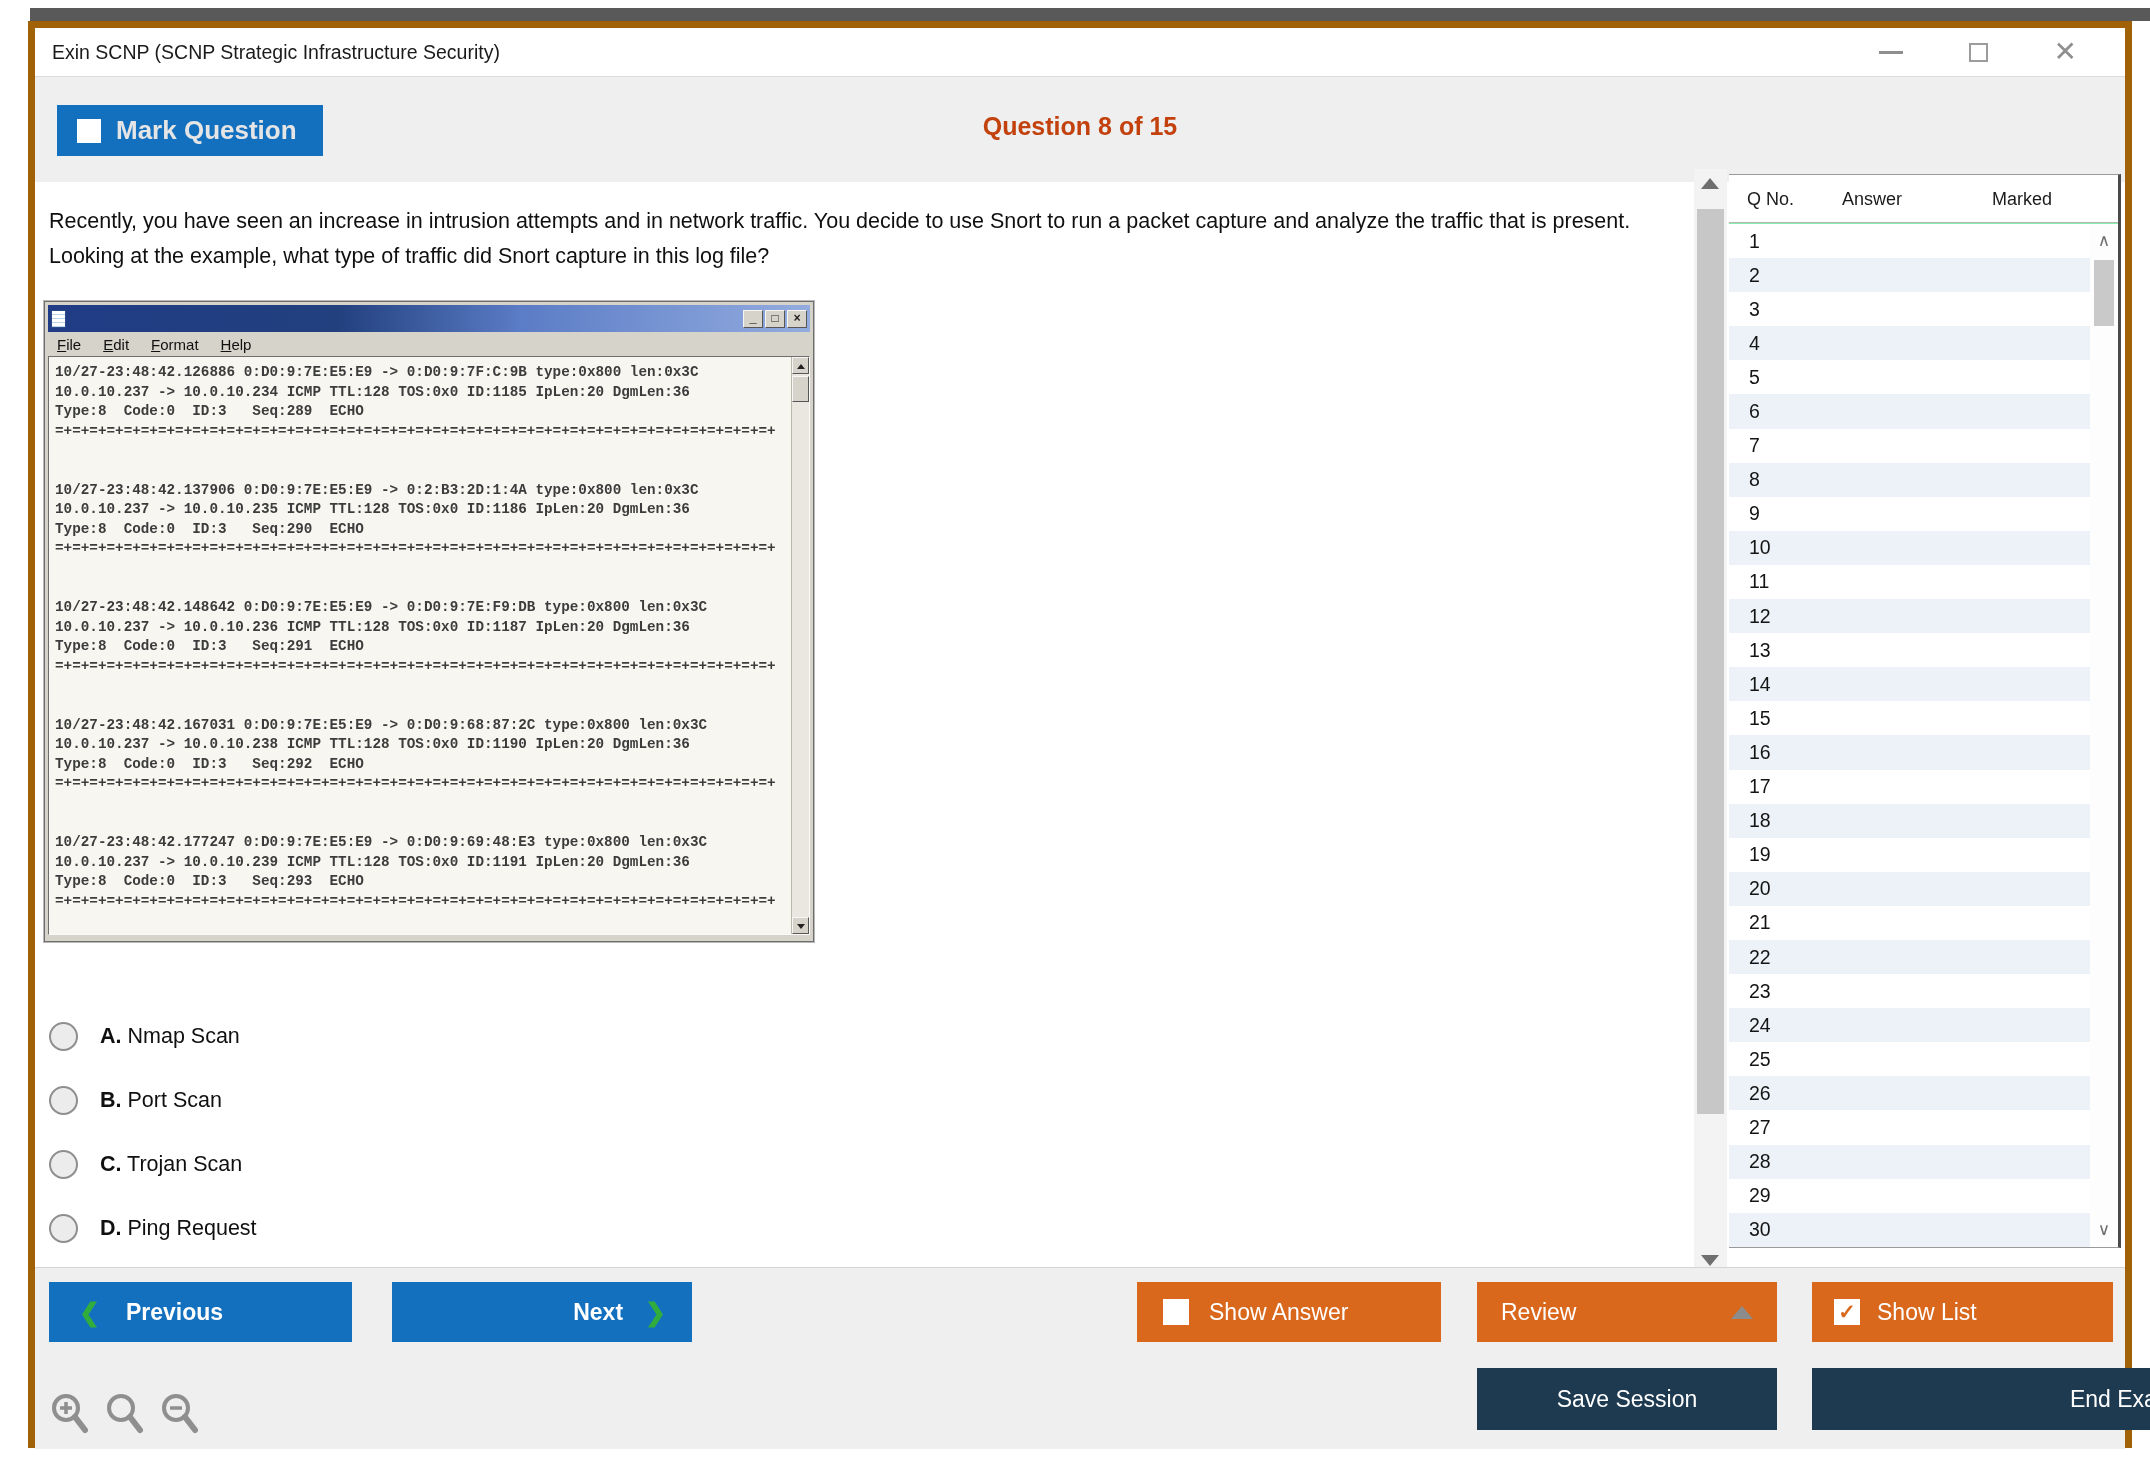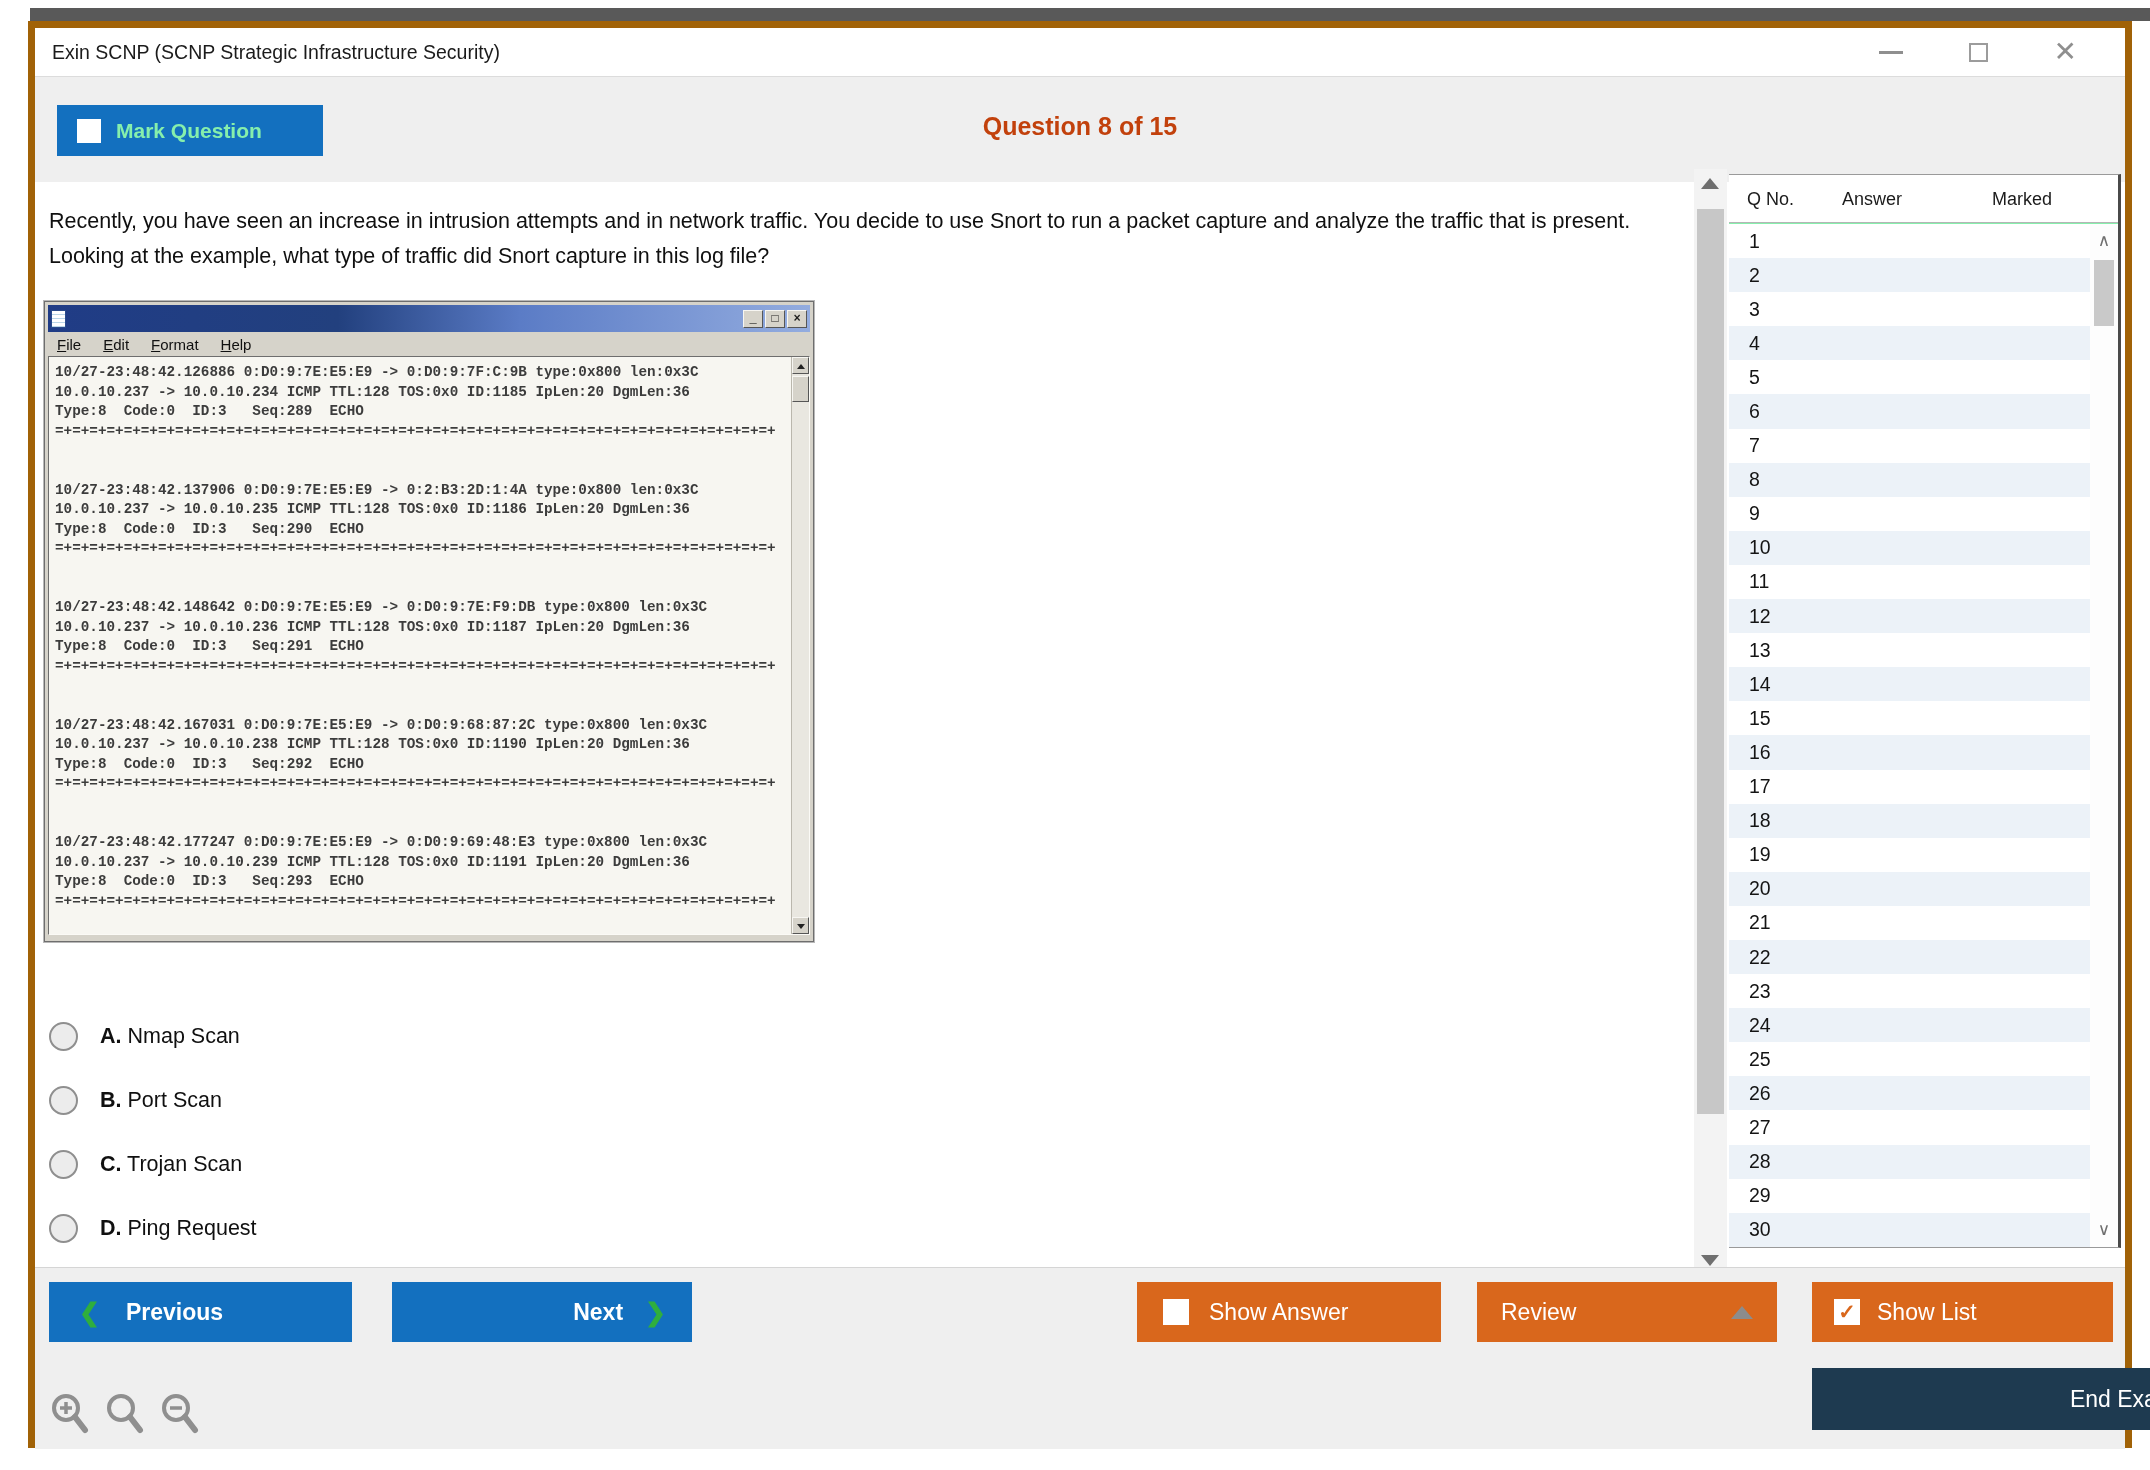--- a/index.html
+++ b/index.html
@@ -15,21 +15,21 @@
   .title-text{position:absolute;left:17px;top:0;height:48px;line-height:48px;font-size:19.5px;color:#1b1b1b;}
   .win-controls{position:absolute;right:48px;top:0;height:48px;display:flex;align-items:center;gap:66px;}
   .wc-min{width:24px;height:3px;background:#8f8f8f;}
   .wc-max{width:19px;height:19px;border:2px solid #9c9c9c;background:#fff;}
   .wc-close{font-size:28px;color:#8f8f8f;line-height:28px;}
 
   
   .header-band{position:absolute;left:0;top:48px;width:100%;height:106px;background:#efefef;border-top:1px solid #dcdcdc;}
   .mark-btn{position:absolute;left:22px;top:28px;width:266px;height:51px;background:#1370bf;display:flex;align-items:center;gap:15px;padding-left:20px;cursor:default;}
   .mark-check{width:24px;height:24px;background:#fff;}
-  .mark-label{color:#86efac;font-weight:bold;font-size:21px;}
+  .mark-label{color:#e5e5e5;font-weight:bold;font-size:26px;}
   .q-counter{position:absolute;left:0;top:24px;width:100%;text-align:center;font-size:25px;font-weight:bold;color:#c2410c;line-height:50px;}
 
   
   .question-text{position:absolute;left:14px;top:176px;width:1630px;font-size:21.5px;line-height:35px;color:#101010;}
 
   
   .notepad{position:absolute;left:9px;top:273px;width:770px;height:641px;background:#d6d3ca;border:1px solid #6e6e6e;padding:3px;box-sizing:border-box;box-shadow:0 0 0 1px #b8b8b8;}
   .np-title{height:27px;display:flex;align-items:center;padding:0 3px;background:linear-gradient(90deg,#203c86 0%,#22407e 38%,#5b7cc6 62%,#93acdf 100%);}
   .np-icon{width:15px;height:18px;background:repeating-linear-gradient(180deg,#fff 0 3px,#bcd6e8 3px 4px);border:1px solid #2a4a8a;}
   .np-controls{margin-left:auto;display:flex;gap:2px;}
@@ -381,20 +381,23 @@
       <div class="btn btn-orange btn-review" data-interactable="true">
         <span data-interactable="false">Review</span>
         <div class="review-tri" data-interactable="false"></div>
       </div>
       <div class="btn btn-orange btn-show-list" data-interactable="true">
         <div class="cb" data-interactable="true">
             <span class="cb-checked" data-interactable="false">✓</span>
           </div>
         <span data-interactable="false">Show List</span>
       </div>
+      <div class="btn btn-navy btn-save" data-interactable="true">
+        <span data-interactable="false">Save Session</span>
+      </div>
       <div class="btn btn-navy btn-end" data-interactable="true">
         <span data-interactable="false">End Exam</span>
       </div>
 
       <div class="zoom-icons" data-interactable="false">
         <svg width="42" height="44" viewBox="0 0 42 44" data-interactable="true">
           <circle cx="17" cy="16" r="12" fill="none" stroke="#8f8f8f" stroke-width="4"></circle>
           <line x1="26" y1="25" x2="36" y2="38" stroke="#8f8f8f" stroke-width="6" stroke-linecap="round"></line>
           <line x1="17" y1="10" x2="17" y2="22" stroke="#8f8f8f" stroke-width="3.5"></line>
           <line x1="11" y1="16" x2="23" y2="16" stroke="#8f8f8f" stroke-width="3.5"></line>

